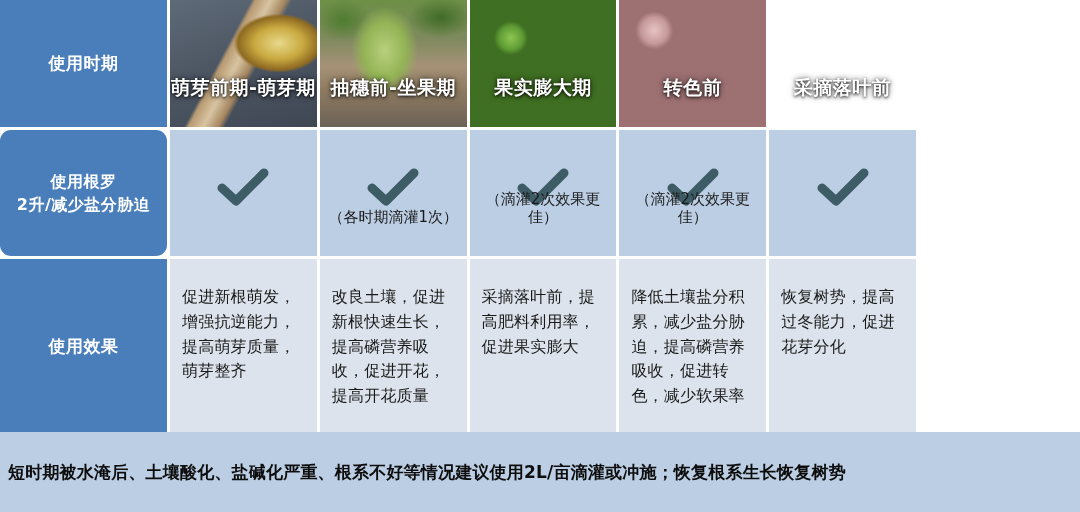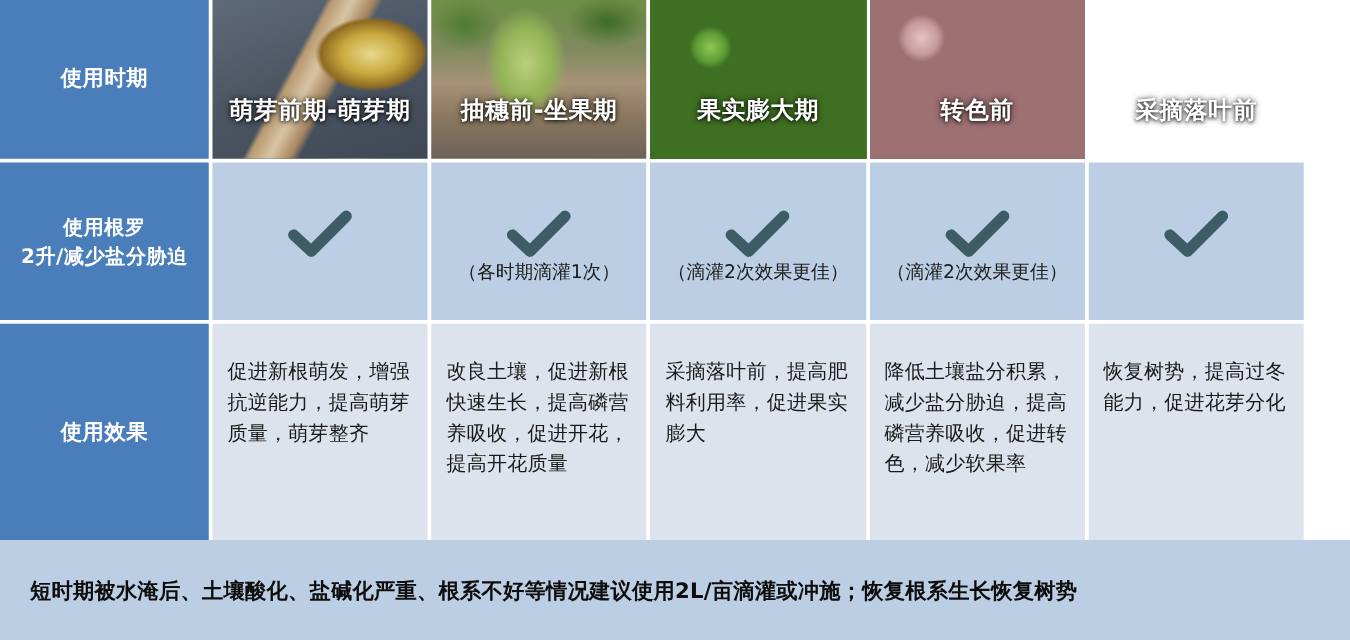--- a/index.html
+++ b/index.html
@@ -12,42 +12,42 @@
   #page {
     position: relative;
     width: 1080px; height: 512px;
     background: #ffffff;
   }
 
   
   .grid {
     position: absolute;
     left: 0; top: 0;
-    width: 1043px;
+    width: 916px;
     height: 427px;
     display: grid;
     grid-template-columns: 167px repeat(5, 1fr);
     grid-template-rows: 127px 126px 174px;
     gap: 3px 3px;
     background: #ffffff;
   }
 
   .rowlabel {
     background: #4a7ebb;
     color: #ffffff;
     font-weight: bold;
     font-size: 17px;
     line-height: 1.45;
     display: flex;
     align-items: center;
     justify-content: center;
     text-align: center;
     letter-spacing: .5px;
   }
-  .rowlabel.small { font-size: 16px; }
+  .rowlabel.small { font-size: 16px; border-radius: 11px; }
 
   
   .photo {
     position: relative;
     overflow: hidden;
   }
   .photo .cap {
     position: absolute;
     left: 0; right: 0;
     bottom: 26px;
@@ -140,21 +140,21 @@
   
   .footer {
     position: absolute;
     left: 0;
     top: 432px;
     width: 1080px;
     height: 80px;
     background: #bccee3;
     display: flex;
     align-items: center;
-    padding-left: 24px;
+    padding-left: 8px;
   }
   .footer-text {
     font-size: 17px;
     font-weight: bold;
     color: #0d0d0d;
     letter-spacing: .2px;
   }
 </style>
 </head>
 <body>

